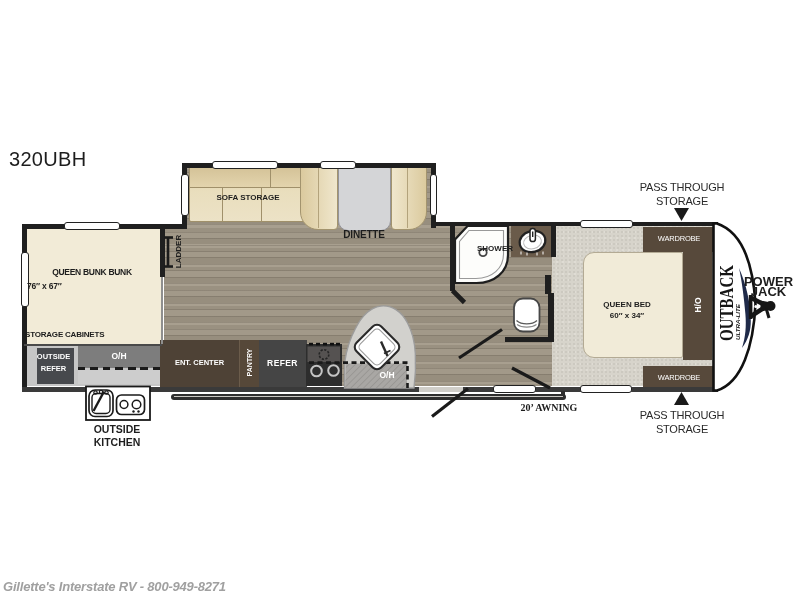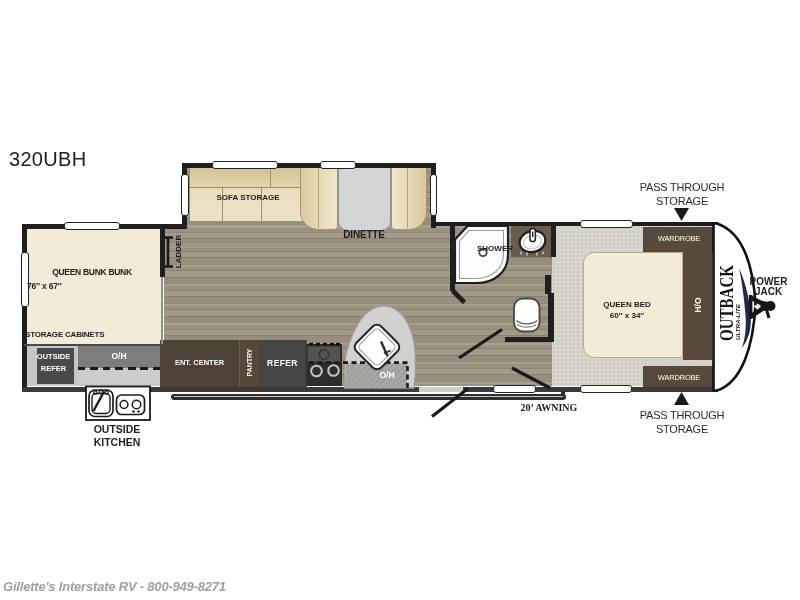--- a/index.html
+++ b/index.html
@@ -151,21 +151,21 @@
 <div class="abs" style="left:171px;top:394px;width:395px;height:5.8px;background:#2e2e2e;border-radius:3px;"></div>
     <div class="abs" style="left:561px;top:391px;width:4px;height:4px;background:#2e2e2e;"></div>
 <div class="abs" style="left:174px;top:396.3px;width:389px;height:1.2px;background:#c9c7c2;"></div>
 
 <div class="lbl" style="left:500px;top:401.5px;width:98px;text-align:center;font-size:10px;font-weight:bold;font-family:Liberation Serif, serif;">20’ AWNING</div>
 
 <div class="lbl" style="left:612px;top:180px;width:140px;text-align:center;font-size:11px;letter-spacing:-.2px;line-height:14px;color:#2a2a2a;">PASS THROUGH<br>STORAGE</div>
 
 <div class="lbl" style="left:612px;top:408px;width:140px;text-align:center;font-size:11px;letter-spacing:-.2px;line-height:14px;color:#2a2a2a;">PASS THROUGH<br>STORAGE</div>
 
-<div class="lbl" style="left:741px;top:277px;width:55px;text-align:center;font-size:10px;font-weight:bold;line-height:10px;">POWER<br>JACK</div>
+<div class="lbl" style="left:741px;top:277px;width:55px;text-align:center;font-size:13px;font-weight:bold;line-height:10px;">POWER<br>JACK</div>
 
 <div class="lbl" style="left:72px;top:422.5px;width:90px;text-align:center;font-size:10.5px;font-weight:bold;line-height:13.5px;">OUTSIDE<br>KITCHEN</div>
 
 <svg class="abs" style="left:0;top:0;z-index:3;" width="800" height="600" viewBox="0 0 800 600">
 <defs>
 <pattern id="hatch" width="4.5" height="4.5" patternTransform="rotate(45)" patternUnits="userSpaceOnUse">
   <rect width="4.5" height="4.5" fill="#a9a7a4"></rect>
   <line x1="0" y1="0" x2="0" y2="4.5" stroke="#918f8c" stroke-width="1.3"></line>
 </pattern>
 </defs>

